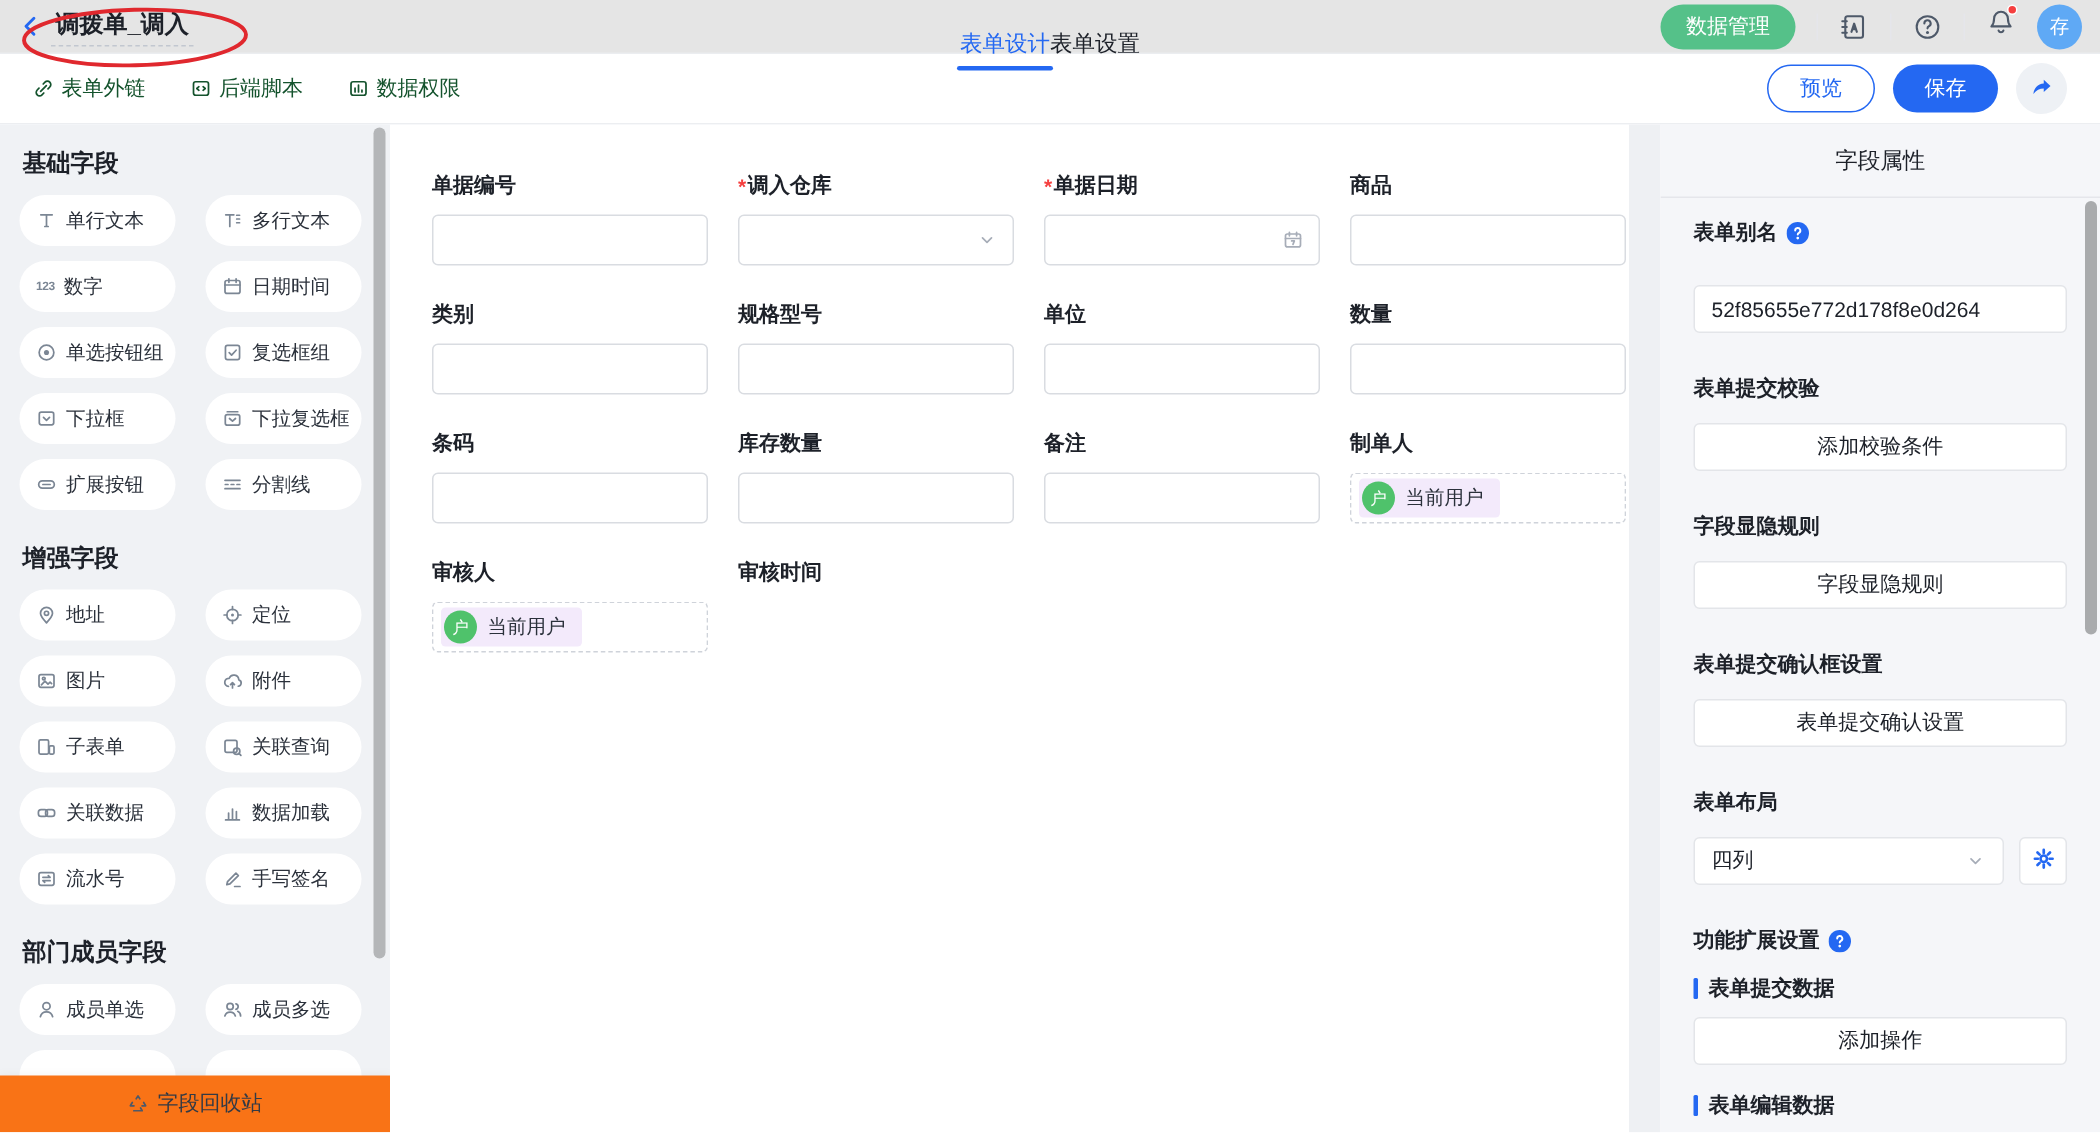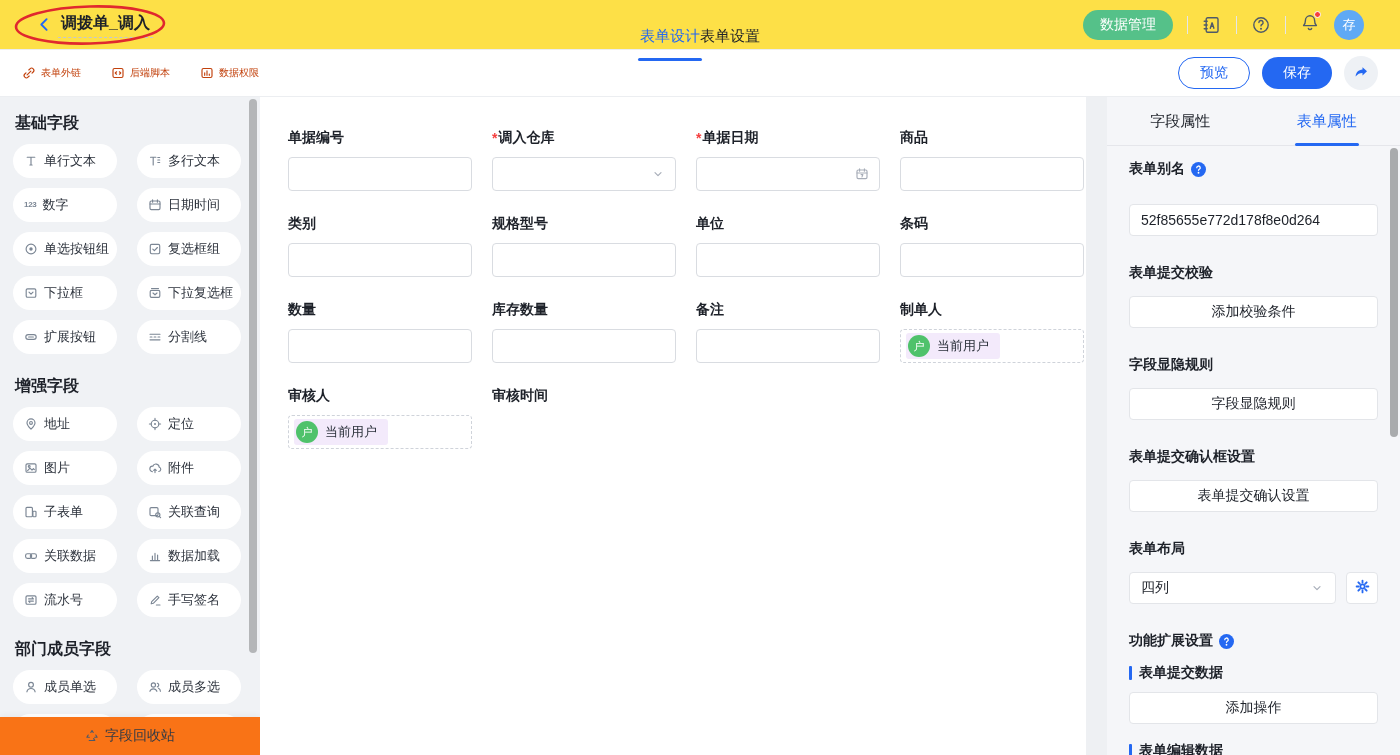--- a/index.html
+++ b/index.html
@@ -1,40 +1,40 @@
 <!DOCTYPE html>
 <html><head>
 <meta charset="utf-8">
 <style>
   * { margin:0; padding:0; box-sizing:border-box; }
   html,body { width:1400px; height:755px; overflow:hidden; }
   body { font-family:"Liberation Sans","DejaVu Sans",sans-serif; background:#fff; color:#1d2129; }
   .app { width:1400px; height:755px; display:flex; flex-direction:column; overflow:hidden; }
 
   
-  .topbar { height:50px; background:#fde047; border-bottom:1px solid #ebedf0; display:flex; align-items:center; padding:0 36px; position:relative; flex:0 0 auto; }
+  .topbar { height:36px; background:#e5e5e5; border-bottom:1px solid #ebedf0; display:flex; align-items:center; padding:0 12px; position:relative; flex:0 0 auto; }
   .back { color:#2468f2; display:flex; align-items:center; cursor:pointer; }
   .title { font-size:16px; font-weight:600; color:#1d2129; border-bottom:1px dashed #c2c7d0; padding:1px 3px 3px; margin-left:5px; cursor:text; }
   .annot { position:absolute; left:12px; top:3px; pointer-events:none; }
   .center-tabs { position:absolute; left:50%; transform:translateX(-50%); top:12px; height:100%; display:flex; }
   .tab { display:flex; align-items:center; font-size:15px; color:#1d2129; position:relative; cursor:pointer; }
   .tab.active { color:#2468f2; font-weight:500; }
   .tab.active::after { content:''; position:absolute; bottom:0; left:50%; transform:translateX(-50%); width:64px; height:3px; background:#2468f2; border-radius:2px; }
   .top-actions { margin-left:auto; display:flex; align-items:center; gap:14px; }
   .btn-green { background:#55c189; color:#fff; height:30px; border-radius:15px; padding:0 17px; font-size:14px; border:none; display:flex; align-items:center; cursor:pointer; font-family:inherit; }
   .vdiv { width:1px; height:18px; background:#e5e6eb; }
   .tool-icn { color:#4e5969; display:flex; align-items:center; cursor:pointer; }
   .bellwrap { position:relative; display:flex; }
   .bellwrap .dot { position:absolute; top:-2px; right:-1px; width:7px; height:7px; border-radius:50%; background:#f53f3f; border:1px solid #fff; }
   .avatar { width:30px; height:30px; border-radius:50%; background:#5fa9f5; color:#fff; font-size:13px; display:flex; align-items:center; justify-content:center; cursor:pointer; }
 
   
   .subbar { height:47px; background:#fff; display:flex; align-items:center; padding:0 22px; border-bottom:1px solid #eceef1; flex:0 0 auto; }
   .sub-links { display:flex; gap:30px; }
-  .sub-link { color:#c2410c; font-size:10px; display:flex; gap:5px; cursor:pointer; text-decoration:none; }
+  .sub-link { color:#14532d; font-size:14px; display:flex; align-items:center; gap:5px; cursor:pointer; text-decoration:none; }
   .sub-link .icn { display:flex; }
   .sub-actions { margin-left:auto; display:flex; gap:12px; align-items:center; }
   .btn-outline { height:32px; border-radius:16px; border:1px solid #2468f2; color:#2468f2; padding:0 21px; font-size:14px; background:#fff; cursor:pointer; font-family:inherit; }
   .btn-primary { height:32px; border-radius:16px; border:none; color:#fff; padding:0 21px; font-size:14px; background:#2468f2; cursor:pointer; font-family:inherit; }
   .btn-share { width:34px; height:34px; border-radius:50%; background:#eef1f5; border:none; color:#2468f2; display:flex; align-items:center; justify-content:center; cursor:pointer; }
 
   
   .body { display:flex; flex:1; height:658px; overflow:hidden; }
 
   
@@ -460,27 +460,27 @@
             <div class="ctrl"></div>
           </div>
           <div class="fld">
             <div class="flabel">
               <span>单位</span>
             </div>
             <div class="ctrl"></div>
           </div>
           <div class="fld">
             <div class="flabel">
+              <span>数量</span>
+            </div>
+            <div class="ctrl"></div>
+          </div>
+          <div class="fld">
+            <div class="flabel">
               <span>条码</span>
-            </div>
-            <div class="ctrl"></div>
-          </div>
-          <div class="fld">
-            <div class="flabel">
-              <span>数量</span>
             </div>
             <div class="ctrl"></div>
           </div>
           <div class="fld">
             <div class="flabel">
               <span>库存数量</span>
             </div>
             <div class="ctrl"></div>
           </div>
           <div class="fld">
@@ -517,21 +517,20 @@
             </div>
           </div>
         </div>
     </main>
 
     <div class="gutter"></div>
 
     <aside class="props">
       <div class="ptabs">
         <div class="ptab">字段属性</div>
-        <div class="ptab active">表单属性</div>
       </div>
       <div class="pcontent">
         <div class="plabel first">
           <span>表单别名</span>
           <span class="qf">
               <svg viewBox="0 0 14 14" width="15" height="15">
                 <circle cx="7" cy="7" r="7" fill="#2468f2"></circle>
                 <path d="M5.4 5.3a1.6 1.6 0 1 1 2.35 1.45c-.5.27-.75.55-.75 1.05" fill="none" stroke="#fff" stroke-width="1.2" stroke-linecap="round"></path>
                 <circle cx="7" cy="10" r=".85" fill="#fff"></circle>
               </svg>

